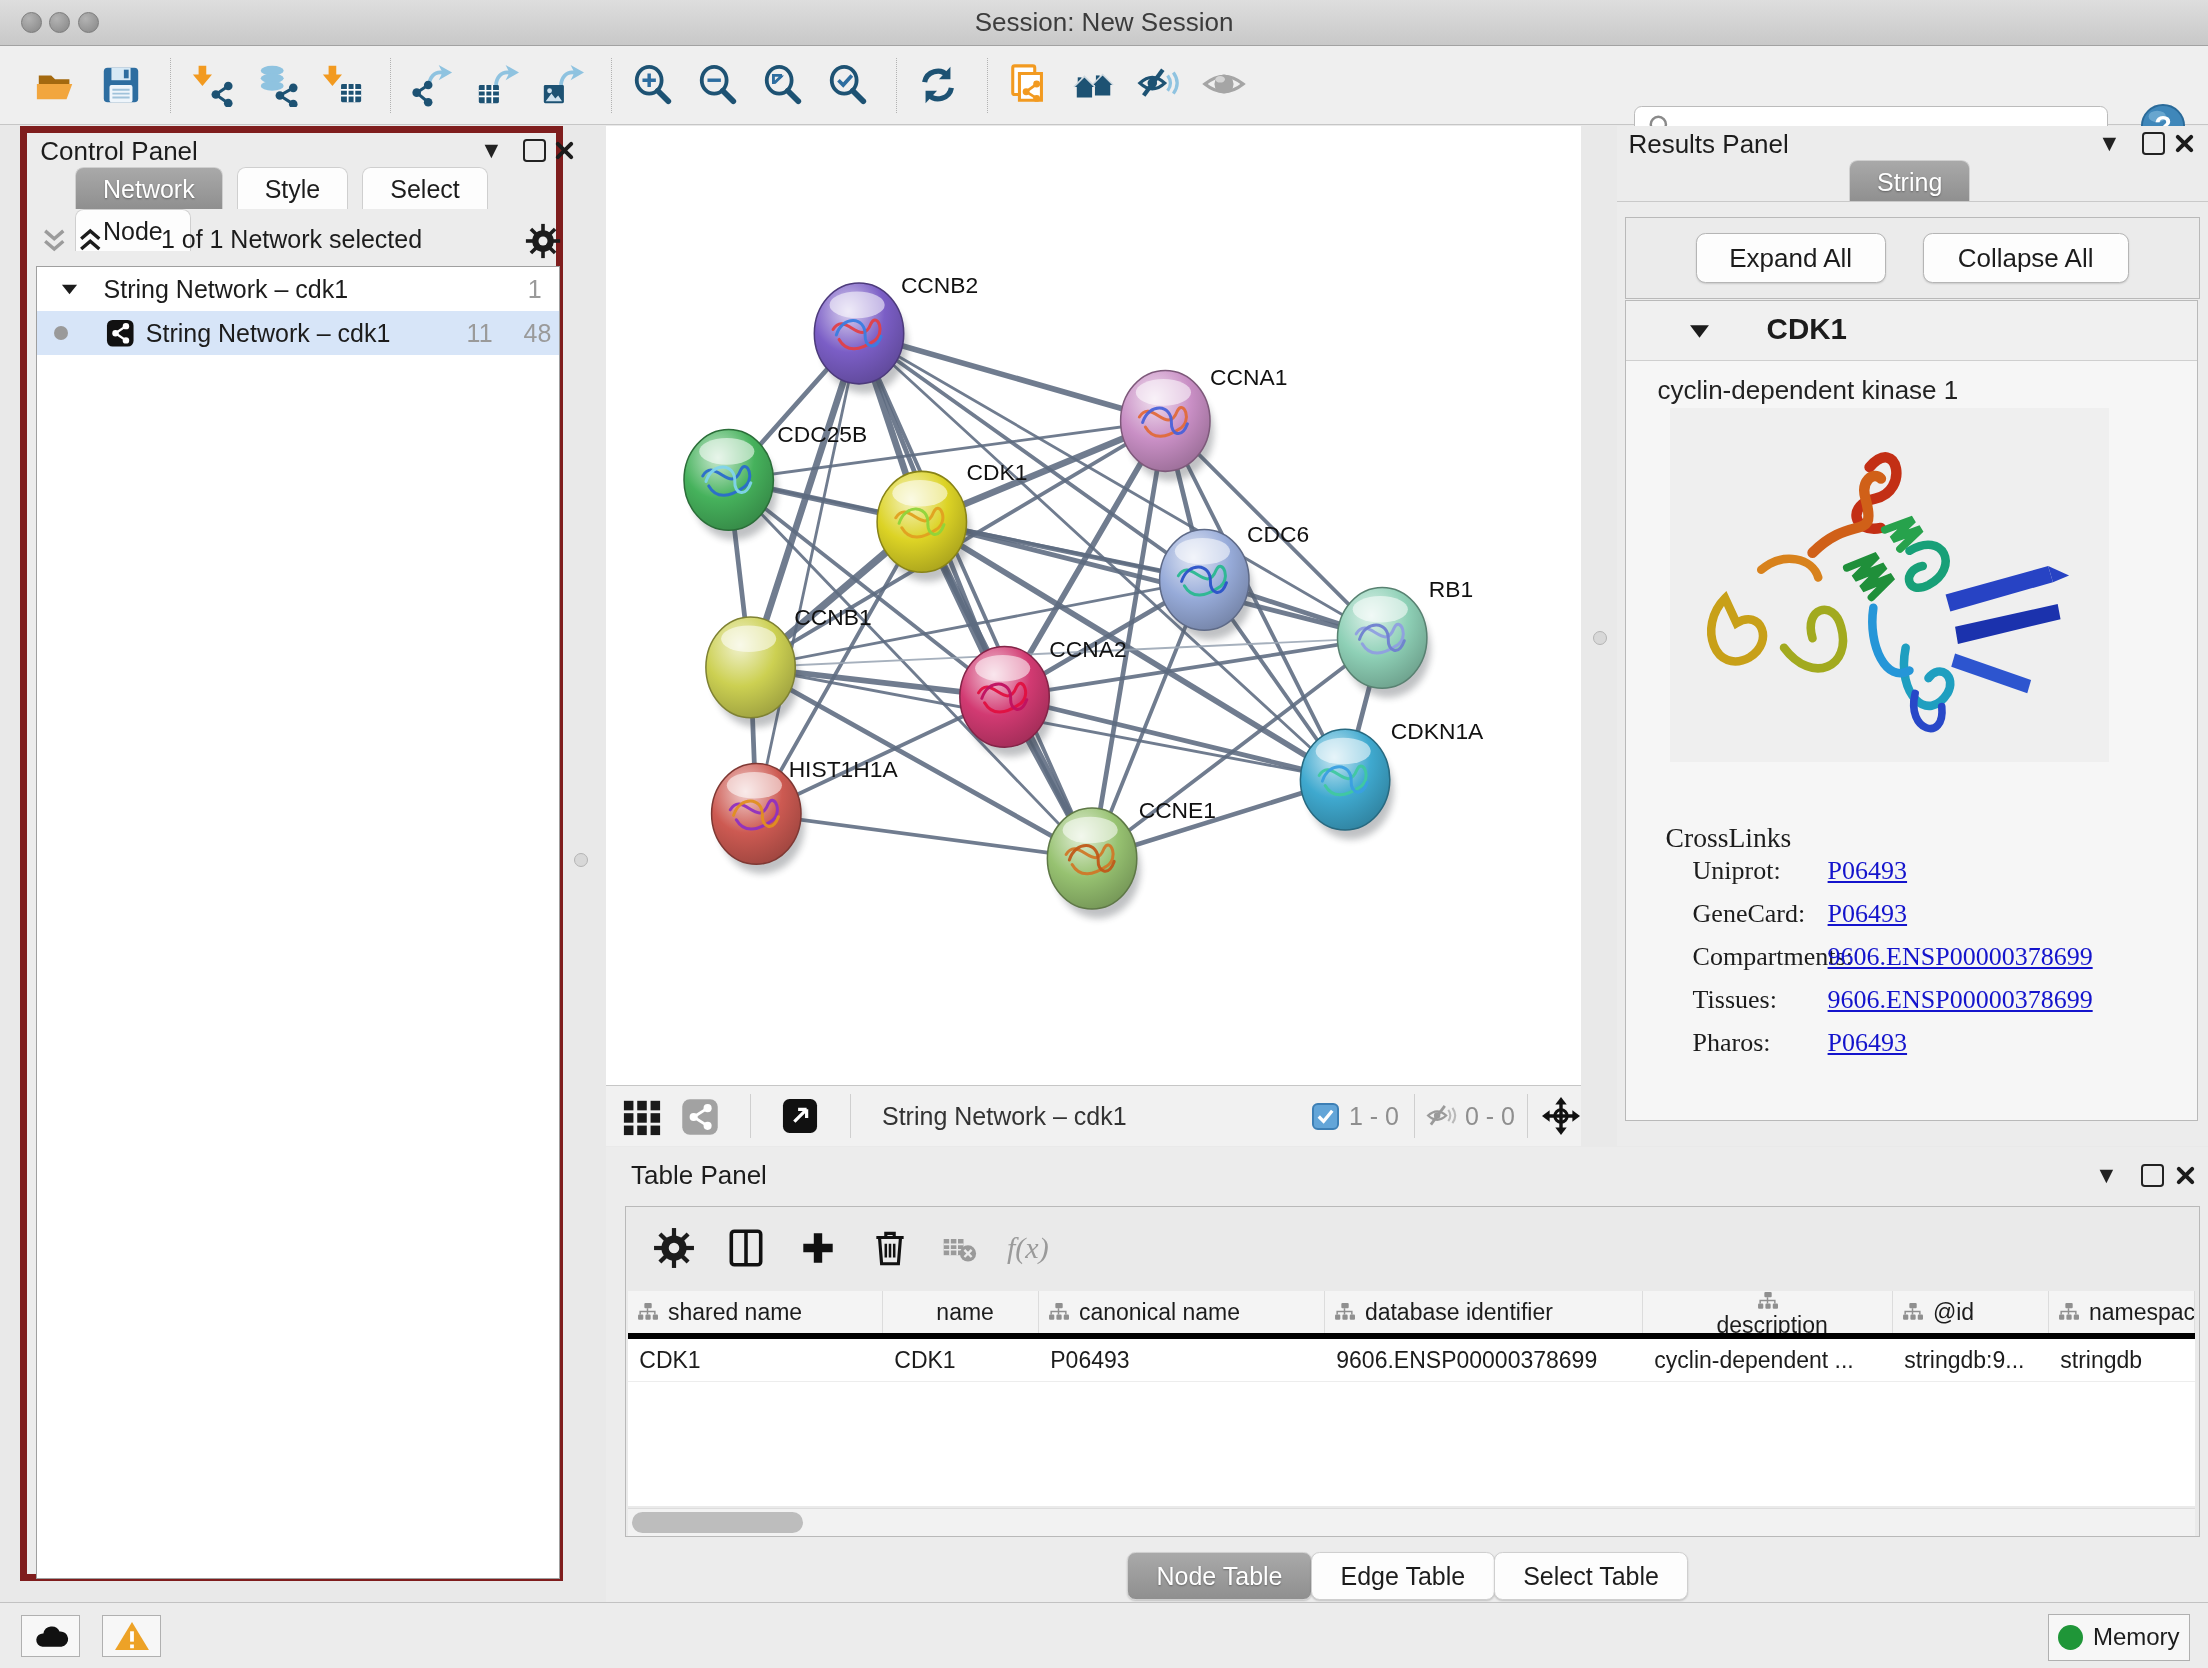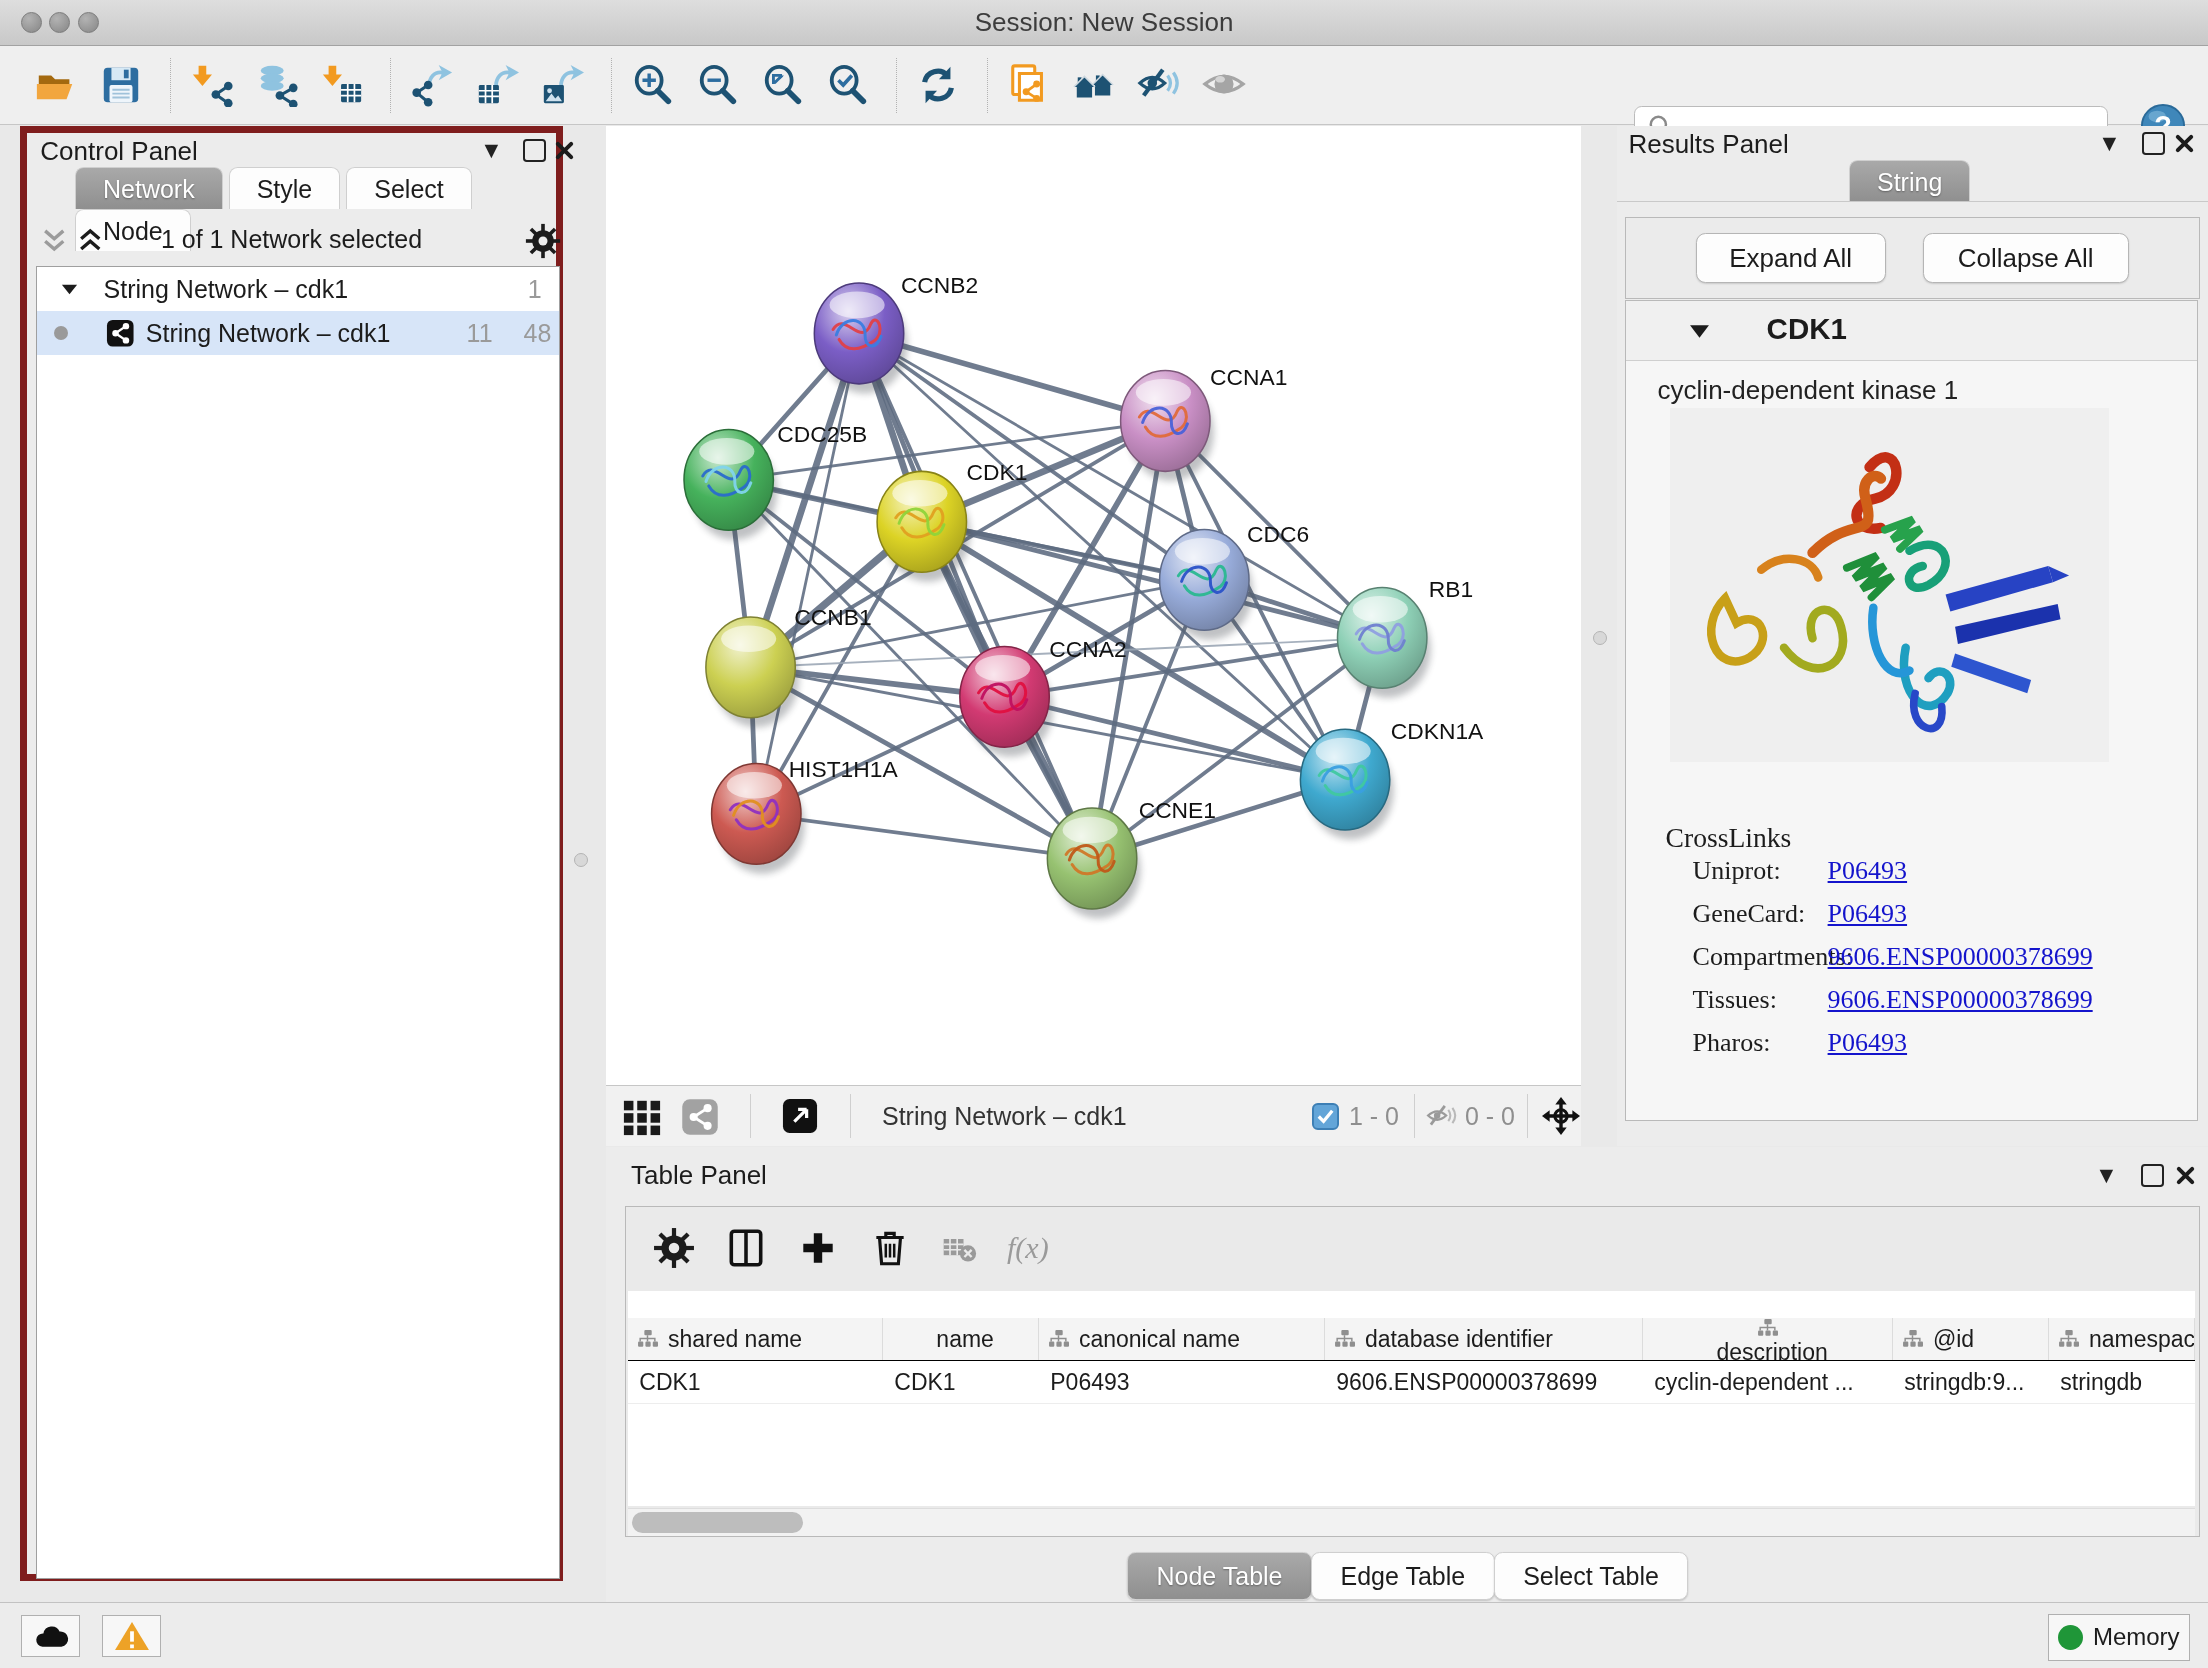--- a/index.html
+++ b/index.html
@@ -14,21 +14,21 @@
   .tbtn{width:48px;height:53px;margin-right:17px;display:flex;align-items:center;justify-content:center;flex:0 0 auto;}
   .tbtn svg{width:44px;height:44px;}
   .tsep{width:0;height:55px;border-left:1.9px dotted #b2b2b2;margin:0 17px 0 7.6px;flex:0 0 auto;}
   #searchbox{position:absolute;left:1634px;top:60px;width:472px;height:40px;background:#fff;border:1.9px solid #bbb;border-radius:7.6px;display:flex;align-items:center;}
   #searchbox input{border:none;outline:none;flex:1;font-size:23px;font-family:inherit;background:transparent;margin-left:5.7px;}
   #help-btn{position:absolute;left:2140px;top:57px;width:46px;height:46px;}
   
   .panel-head-ic{position:absolute;top:0;font-size:23px;color:#222;}
   .maxbox{width:19px;height:19px;border:2.9px solid #222;border-radius:3.8px;display:inline-block;}
   .panel-title{font-size:26px;color:#1c1c1c;}
-  .tab{height:42px;line-height:42px;padding:0 27px;background:#fdfdfd;border:1px solid #cfcfcf;border-bottom:none;border-radius:8.6px 8.6px 0 0;font-size:25px;display:inline-block;box-sizing:border-box;margin-right:6px;}
+  .tab{height:42px;line-height:42px;padding:0 27px;background:#fdfdfd;border:1px solid #cfcfcf;border-bottom:none;border-radius:8.6px 8.6px 0 0;font-size:25px;display:inline-block;box-sizing:border-box;margin-right:14px;}
   .tab.sel{background:linear-gradient(#a9a9a9,#8f8f8f);color:#fff;text-shadow:0 1px 1.9px rgba(0,0,0,.35);}
   
   #control-panel{left:20px;top:126px;width:543px;height:1455px;background:#ececec;border:7px solid #7f1d1d;box-sizing:border-box;padding-left:36px;}
   #cp-tabs{position:absolute;left:48px;top:34px;height:42px;}
   #cp-status{position:absolute;left:0;top:84px;width:100%;height:48px;}
   #cp-status .txt{position:absolute;left:0;top:0;width:100%;text-align:center;font-size:25px;line-height:44px;}
   #net-tree{position:absolute;left:8.6px;top:133px;width:524px;height:1313px;background:#fff;border:1.9px solid #9f9f9f;box-sizing:border-box;}
   .tree-row{position:relative;height:44px;display:flex;align-items:center;font-size:25px;}
   .tree-row.sel{background:#d7e5f8;}
   .gray-num{color:#9a9a9a;font-size:25px;}
@@ -54,21 +54,21 @@
   .xl-row{position:absolute;left:0;width:100%;height:43px;font-family:"Liberation Serif",serif;font-size:26px;}
   .xl-label{position:absolute;left:67px;color:#1c1c1c;}
   .xl-val{position:absolute;left:202px;text-decoration:underline;}
   
   #table-panel{left:606px;top:1147px;width:1603px;height:455px;background:#ececec;}
   #tp-box{position:absolute;left:19px;top:59px;width:1575px;height:331px;background:#eaeaea;border:1.9px solid #b9b9b9;box-sizing:border-box;}
   #tp-toolbar{position:absolute;left:0;top:0;width:100%;height:82px;display:flex;align-items:center;padding-left:27px;box-sizing:border-box;}
   .tp-ic{width:42px;height:42px;margin-right:30px;flex:0 0 auto;}
   #fx-label{font-family:"Liberation Serif",serif;font-style:italic;font-size:30px;color:#9a9a9a;}
   #ntable{position:absolute;left:1.9px;top:84px;width:1567px;height:215px;background:#fff;overflow:hidden;}
-  #thead-row{display:flex;height:42px;background:#f4f4f4;border-bottom:1px solid #000000;margin-top:27px;}
+  #thead-row{display:flex;height:42px;background:#f4f4f4;border-bottom:6px solid #000000;}
   .th{display:flex;align-items:center;font-size:23px;border-right:1px solid #dcdcdc;box-sizing:border-box;padding-left:9.5px;overflow:hidden;white-space:nowrap;}
   .th svg{margin-right:9.5px;flex:0 0 auto;}
   #tbody .td{display:flex;align-items:center;font-size:23px;box-sizing:border-box;padding-left:11.4px;overflow:hidden;white-space:nowrap;}
   .trow{display:flex;height:42px;border-bottom:1px solid #ededed;}
   #hscroll{position:absolute;left:1.9px;top:301px;width:1567px;height:27px;background:#f2f2f2;border-top:1px solid #ddd;}
   #hthumb{position:absolute;left:3.8px;top:2.9px;width:171px;height:21px;background:#bdbdbd;border-radius:10.5px;}
   #tp-tabs{position:absolute;left:521px;top:405px;height:46px;}
   .btab{height:46px;line-height:46px;padding:0 28.5px;font-size:25px;background:#fdfdfd;border:1px solid #cfcfcf;display:inline-block;border-radius:8.6px;margin-right:-1px;box-shadow:0 1px 1.9px rgba(0,0,0,.18);}
   .btab.sel{background:linear-gradient(#a9a9a9,#8f8f8f);color:#fff;text-shadow:0 1px 1.9px rgba(0,0,0,.35);}
   

